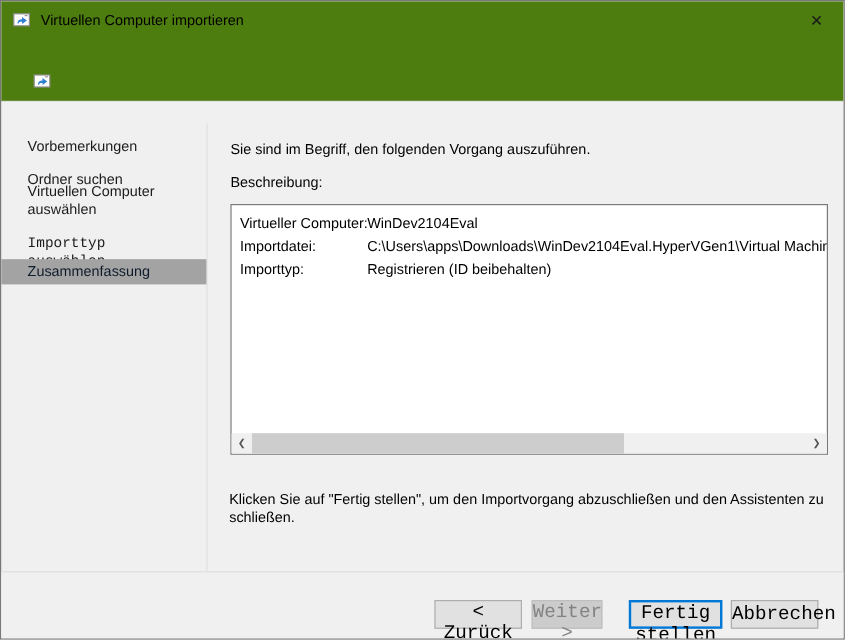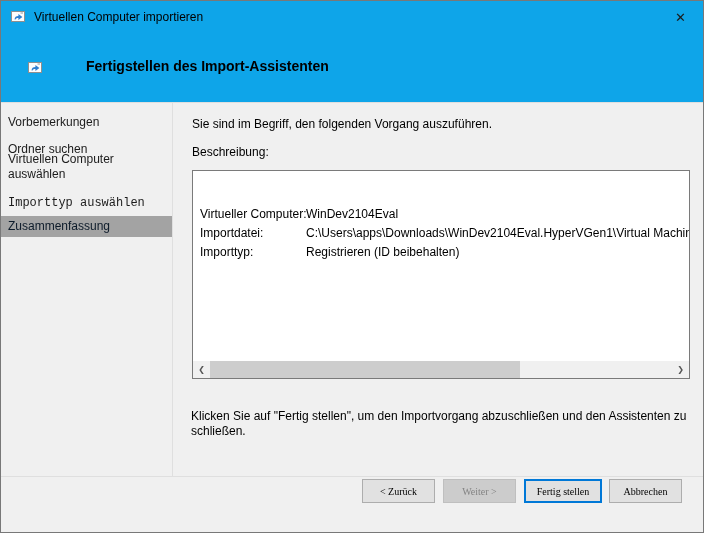--- a/index.html
+++ b/index.html
@@ -2,72 +2,72 @@
 <html><head>
 <meta charset="utf-8">
 <style>
   * { margin:0; padding:0; box-sizing:border-box; }
   html,body { width:704px; height:533px; }
   body { font-family:"Liberation Sans", sans-serif; font-size:12px; color:#000; }
   .window { position:absolute; top:0; left:0; width:704px; height:533px;
             background:#f0f0f0; border:1px solid #787878; overflow:hidden; }
 
   
-  .top-white { position:absolute; top:0; left:0; right:0; height:102px;
-               background:#0ea5e9; border-bottom:1px solid #dfdfdf; }
+  .top-white { position:absolute; top:0; left:0; right:0; height:84px;
+               background:#4d7c0f; border-bottom:1px solid #dfdfdf; }
   .titlebar { position:absolute; top:0; left:0; right:0; height:32px;
               display:flex; align-items:center; padding-left:9px; }
   .app-icon { width:16px; height:16px; margin-right:8px; flex:none; display:inline-block; }
   .title-text { font-size:12px; color:#000; }
   .close-btn { position:absolute; top:0; right:0; width:45px; height:32px;
                display:flex; align-items:center; justify-content:center;
                font-size:13px; color:#1a1a1a; cursor:default; }
   .header-icon { position:absolute; left:26px; top:59px; width:16px; height:16px; }
   .header-title { position:absolute; left:85px; top:57px; font-size:14px; font-weight:bold; color:#000; }
 
   
   .sidebar { position:absolute; left:0; top:102px; width:172px; height:374px;
              border-right:1px solid #dfdfdf; }
-  .nav-item { position:absolute; left:0; right:0; padding:2px 7px;
+  .nav-item { position:absolute; left:0; right:0; padding:2px 22px;
               line-height:15px; color:#1b1b1b; cursor:default; }
   .nav-item.n1 { top:10px; }
   .nav-item.n2 { top:37px; }
   .nav-item.n3 { top:47px; }
   .nav-item.n4 { top:91px;font-family:Liberation Mono, monospace; }
   .nav-item.n5 { top:113px; }
   .nav-item.selected { background:#a3a3a3; color:#0d1b2a; padding-top:3px; padding-bottom:3px; }
 
   
   .main { position:absolute; left:173px; top:102px; right:0; height:374px; }
   .intro { position:absolute; left:18px; top:14px; }
   .desc-label { position:absolute; left:18px; top:42px; }
   .desc-box { position:absolute; left:18px; top:67px; width:498px; height:209px;
               background:#fff; border:1px solid #7a7a7a; }
   .box-content { position:absolute; top:0; left:0; right:0; bottom:17px;
-                 overflow:hidden; padding:6px 0 0 7px;margin-top:28px; }
+                 overflow:hidden; padding:6px 0 0 7px; }
   .row { display:flex; line-height:19px; white-space:nowrap; }
   .row-label { width:106px; flex:none; }
   .row-value { flex:none; }
   .hscroll { position:absolute; left:0; right:0; bottom:0; height:17px;
              background:#f0f0f0; display:flex; }
   .scroll-arrow { width:17px; height:17px; flex:none; display:flex;
                   align-items:center; justify-content:center;
                   font-size:8px; color:#555; cursor:default; }
   .scroll-track { flex:1; position:relative; }
   .scroll-thumb { position:absolute; left:0; top:0; bottom:0; width:67%; background:#cdcdcd; }
   .footer-note { position:absolute; left:17px; top:306px; width:508px; line-height:15px; }
 
   
   .footer { position:absolute; left:0; right:0; bottom:0; height:56px;
             border-top:1px solid #dfdfdf; background:#f0f0f0; }
-  .btn { position:absolute; top:2px; height:24px; font-family:Liberation Serif, serif;
-         font-size:10px; color:#000; background:#e1e1e1; border:1px solid #adadad;
+  .btn { position:absolute; top:23px; height:24px; font-family:Liberation Mono, monospace;
+         font-size:16px; color:#000; background:#e1e1e1; border:1px solid #adadad;
          text-align:center; cursor:default; }
   .btn-back   { left:361px; width:73px; }
-  .btn-next   { left:442px; width:73px; background:#cccccc; border-color:#bfbfbf; color:#838383; }
+  .btn-next   { left:442px; width:59px; background:#cccccc; border-color:#bfbfbf; color:#838383; }
   .btn-finish { left:523px; width:78px; border:2px solid #0078d7; }
   .btn-cancel { left:608px; width:73px; }
 </style>
 </head>
 <body>
 
 <div class="window">
 
   <div class="top-white">
     <div class="titlebar">
@@ -83,21 +83,20 @@
         <span>✕</span>
       </div>
     </div>
     <span class="header-icon">
       <svg width="16" height="16" viewBox="0 0 16 16">
         <rect x="1.5" y="2.5" width="13" height="10" fill="#fdfdfd" stroke="#8f8f8f"></rect>
         <rect x="10.5" y="3.5" width="2.5" height="1" fill="#9a9a9a"></rect>
         <path d="M4.6 10.6 C4.6 8.1 6.1 7.1 8.4 7.1 L8.4 5.1 L12.4 8 L8.4 10.9 L8.4 9 C6.4 9 5.6 9.6 5.6 10.6 Z" fill="#2f7fd0"></path>
       </svg>
     </span>
-    <h1 class="header-title">Fertigstellen des Import-Assistenten</h1>
   </div>
 
   <div class="sidebar">
     <div class="nav-item n1">Vorbemerkungen</div>
     <div class="nav-item n2">Ordner suchen</div>
     <div class="nav-item n3">Virtuellen Computer auswählen</div>
     <div class="nav-item n4">Importtyp auswählen</div>
     <div class="nav-item n5 selected">Zusammenfassung</div>
   </div>
 

